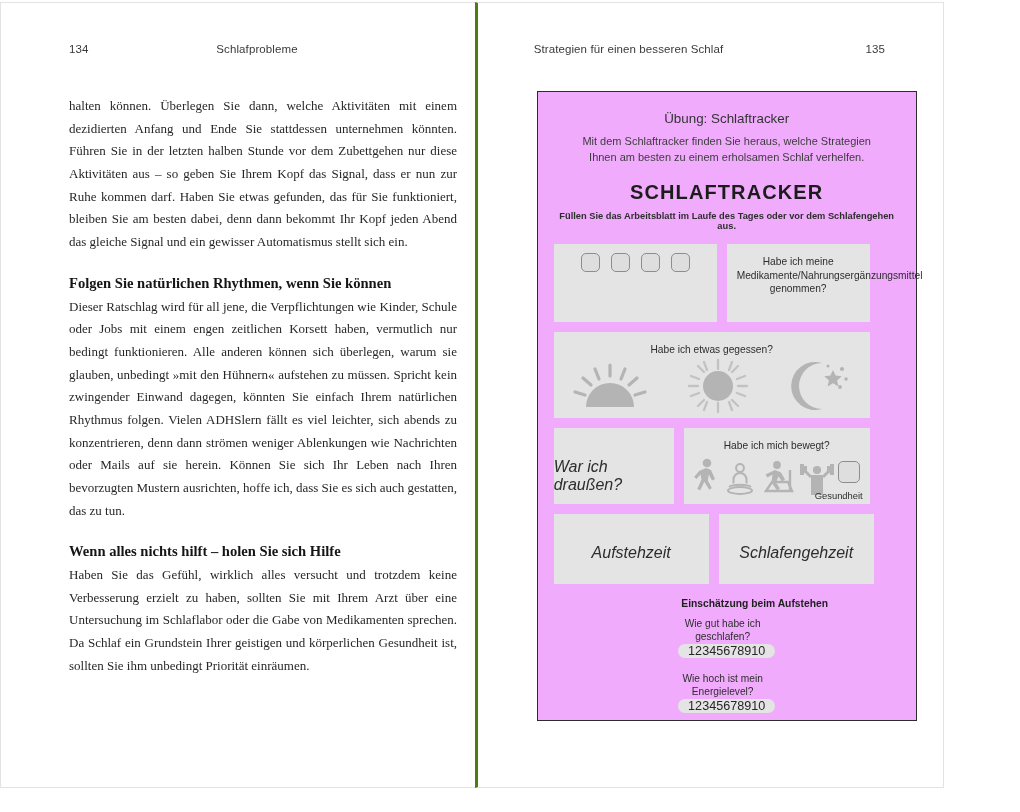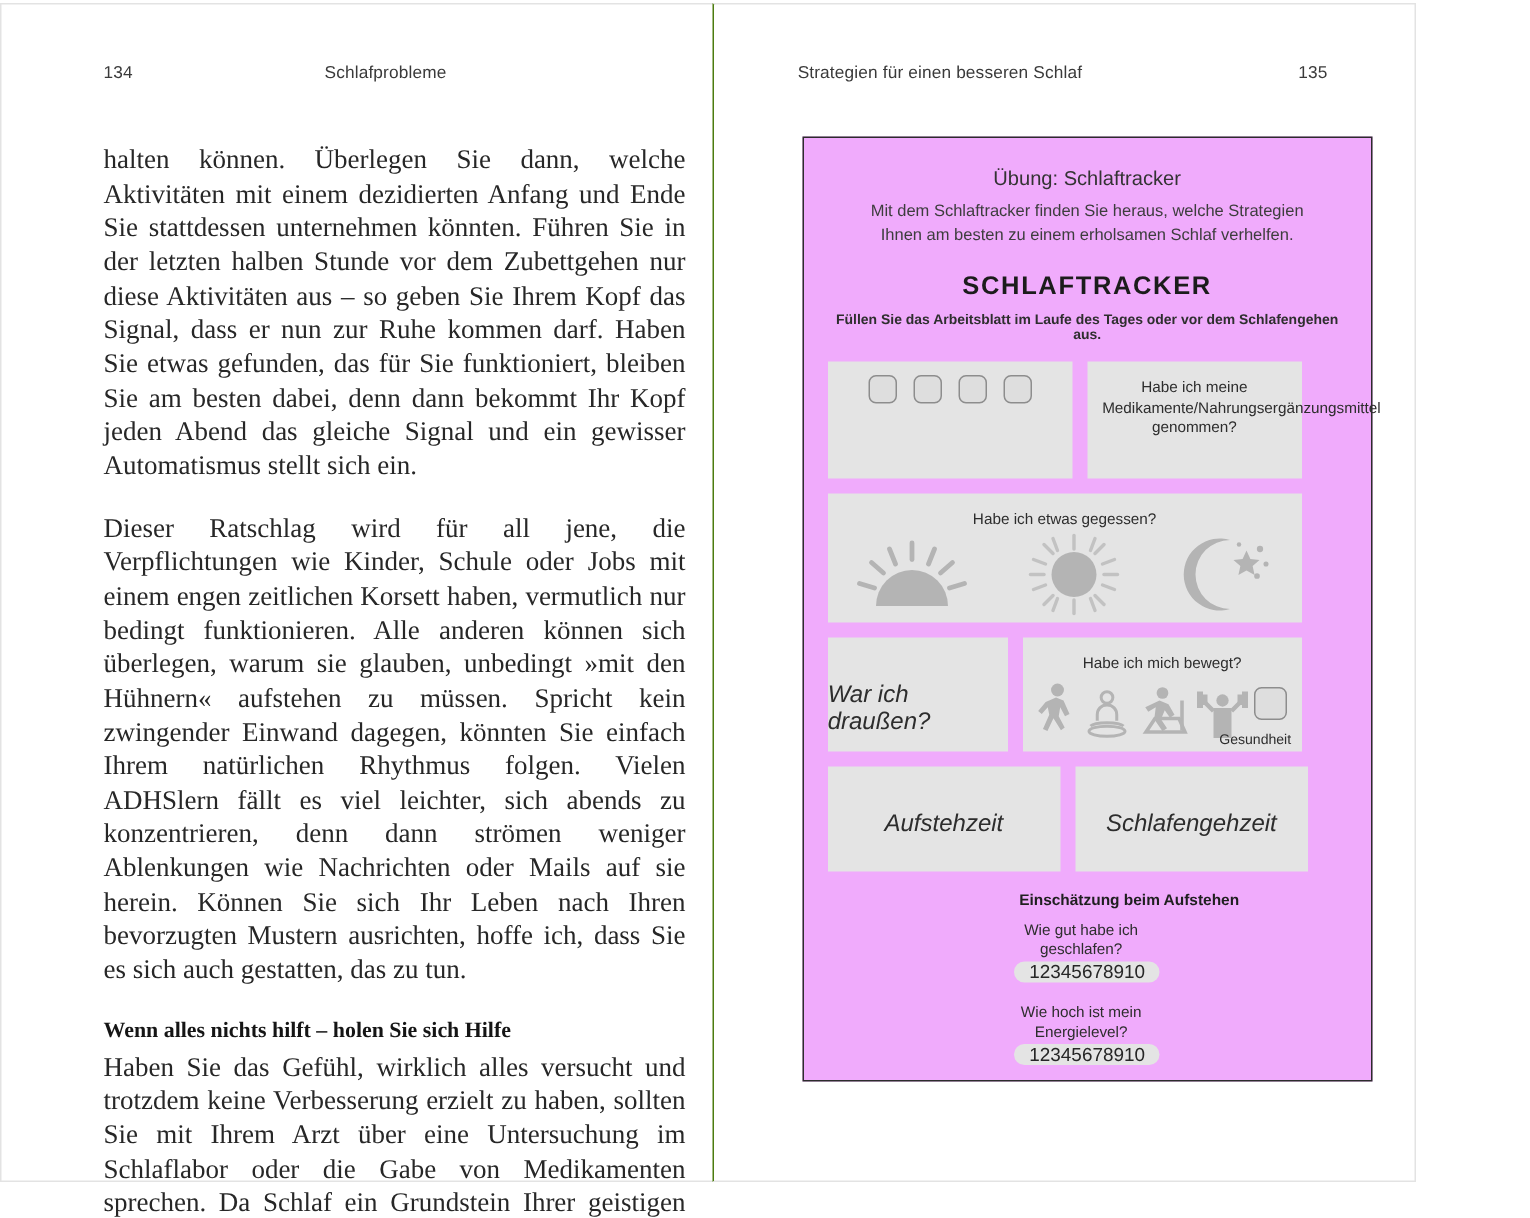--- a/index.html
+++ b/index.html
@@ -24,21 +24,21 @@
 
   .page {
     position: relative;
     background: #ffffff;
     box-sizing: border-box;
     border: 1px solid #e3e3e3;
     height: 786px;
     margin-top: 2px;
   }
   .page-left  { width: 512px; border-right: none; }
-  .page-right { width: 506px; border-left: 1px solid #4d7c0f; }
+  .page-right { width: 506px; border-left: 3px solid #4d7c0f; }
 
   
   .runhead {
     position: absolute;
     top: 40px;
     font-size: 11.5px;
     color: #3a3a3a;
     letter-spacing: 0.1px;
     white-space: nowrap;
   }
@@ -49,21 +49,21 @@
 
   
   .bodycol {
     position: absolute;
     top: 92px;
     left: 68px;
     width: 388px;
   }
   .para {
     font-family: "Liberation Serif", serif;
-    font-size: 18px;
+    font-size: 13px;
     line-height: 22.65px;
     text-align: justify;
     margin: 0 0 19px 0;
     color: #272727;
     hyphens: manual;
   }
   .para:last-child { margin-bottom: 0; }
   .subhead {
     font-family: "Liberation Serif", serif;
     font-size: 14.6px;
@@ -94,21 +94,21 @@
   }
   .ws-intro {
     text-align: center;
     font-size: 11px;
     line-height: 16px;
     color: #3d3d3d;
     margin: 7px 14px 16px 14px;
   }
   .ws-main-title {
     text-align: center;
-    font-size: 17px;
+    font-size: 20px;
     font-weight: bold;
     letter-spacing: 1.1px;
     color: #1c1c1c;
     margin-top: 14px;
   }
   .ws-sub {
     text-align: center;
     font-size: 9.3px;
     font-weight: bold;
     color: #2e2e2e;
@@ -252,20 +252,21 @@
 <div class="spread">
 
   <div class="page page-left">
 
     <div class="runhead folio-left">134</div>
     <div class="runhead title-left">Schlafprobleme</div>
 
     <div class="bodycol">
       <p class="para">halten können. Überlegen Sie dann, welche Aktivitäten mit einem dezidierten Anfang und Ende Sie stattdessen unternehmen könnten. Führen Sie in der letzten halben Stunde vor dem Zubettgehen nur diese Aktivitäten aus – so geben Sie Ihrem Kopf das Signal, dass er nun zur Ruhe kommen darf. Haben Sie etwas gefunden, das für Sie funktioniert, bleiben Sie am besten dabei, denn dann bekommt Ihr Kopf jeden Abend das gleiche Signal und ein gewisser Automatismus stellt sich ein.</p>
 
+      <h3 class="subhead">Folgen Sie natürlichen Rhythmen, wenn Sie können</h3>
       <p class="para">Dieser Ratschlag wird für all jene, die Verpflichtungen wie Kinder, Schule oder Jobs mit einem engen zeitlichen Korsett haben, vermutlich nur bedingt funktionieren. Alle anderen können sich überlegen, warum sie glauben, unbedingt »mit den Hühnern« aufstehen zu müssen. Spricht kein zwingender Einwand dagegen, könnten Sie einfach Ihrem natürlichen Rhythmus folgen. Vielen ADHSlern fällt es viel leichter, sich abends zu konzentrieren, denn dann strömen weniger Ablenkungen wie Nachrichten oder Mails auf sie herein. Können Sie sich Ihr Leben nach Ihren bevorzugten Mustern ausrichten, hoffe ich, dass Sie es sich auch gestatten, das zu tun.</p>
 
       <h3 class="subhead">Wenn alles nichts hilft – holen Sie sich Hilfe</h3>
       <p class="para">Haben Sie das Gefühl, wirklich alles versucht und trotzdem keine Verbesserung erzielt zu haben, sollten Sie mit Ihrem Arzt über eine Untersuchung im Schlaflabor oder die Gabe von Medikamenten sprechen. Da Schlaf ein Grundstein Ihrer geistigen und körperlichen Gesundheit ist, sollten Sie ihm unbedingt Priorität einräumen.</p>
     </div>
   </div>
 
   <div class="page page-right">
 
     <div class="runhead title-right">Strategien für einen besseren Schlaf</div>

